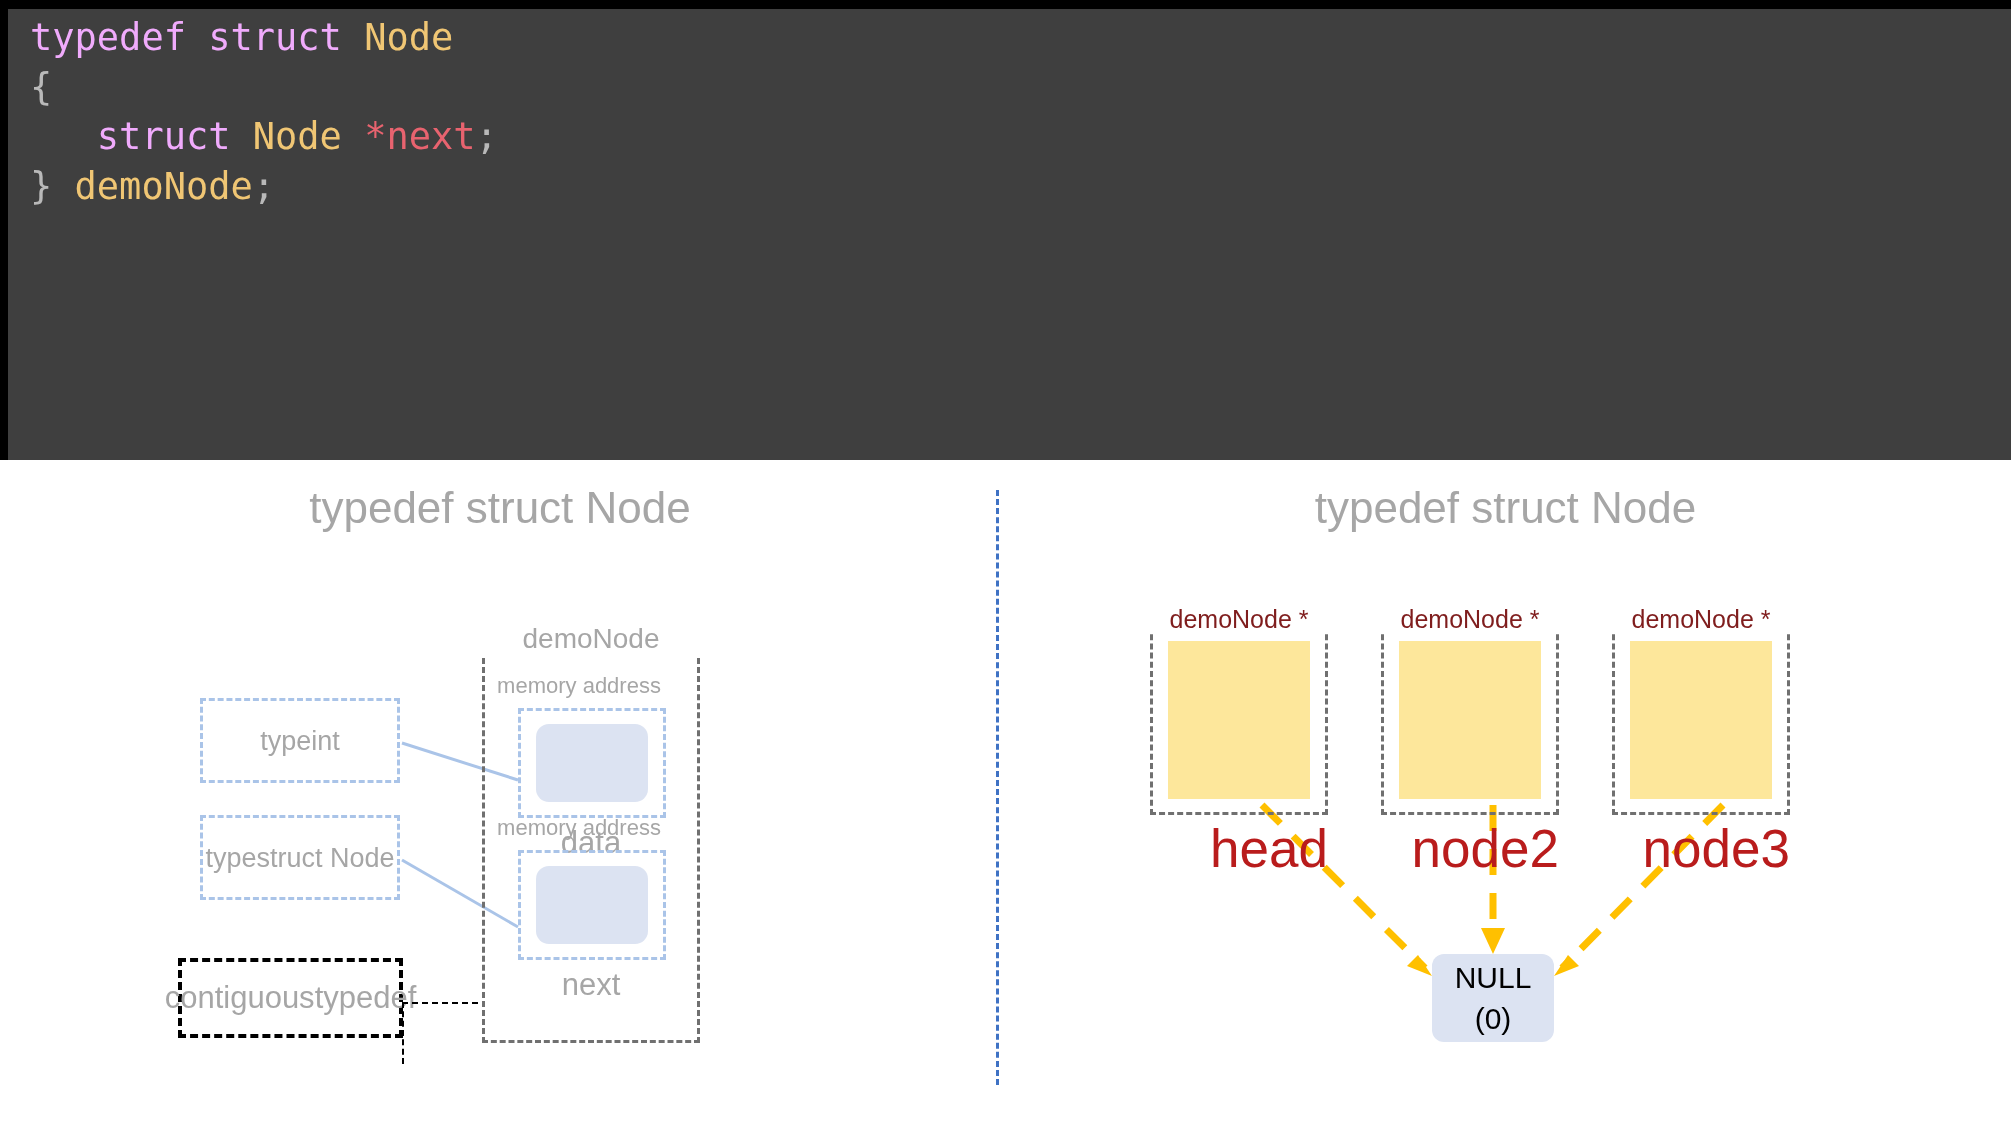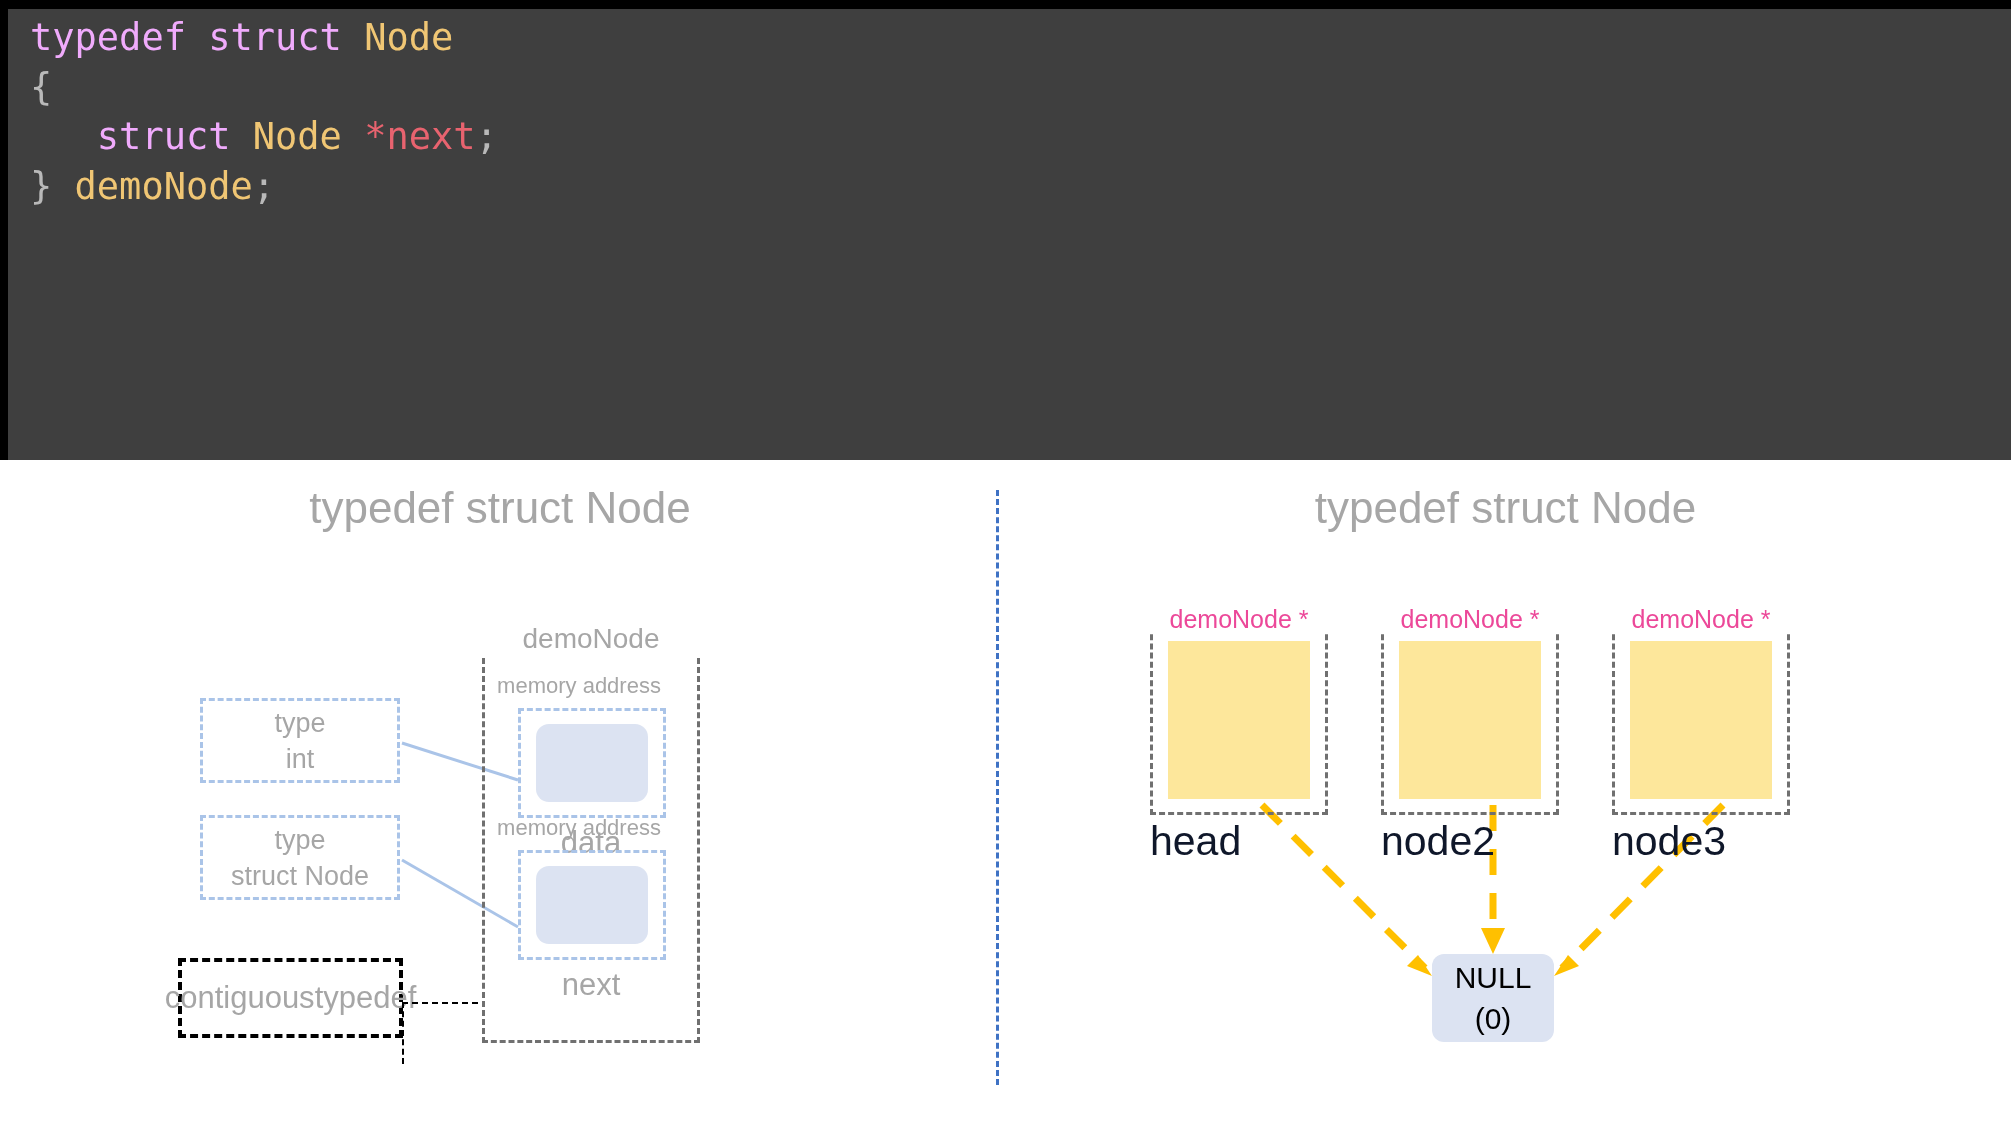--- a/index.html
+++ b/index.html
@@ -61,21 +61,21 @@
     border-left:3px dashed #3f72c4;
   }
 
   
   .type-box{
     position:absolute;
     border:3px dashed #aac4e8;
     box-sizing:border-box;
     color:#a6a6a6;
     font-size:27px;
-    display:flex;flex-direction:column;
+    display:flex;flex-direction:row;
     align-items:center;justify-content:center;
     line-height:36px;
     background:transparent;
   }
   .tb1{left:200px;top:238px;width:200px;height:85px;}
   .tb2{left:200px;top:355px;width:200px;height:85px;}
 
   #contig-box{
     position:absolute;left:178px;top:498px;width:225px;height:80px;
     border:4px dashed #000000;
@@ -120,29 +120,29 @@
   }
 
   
   .ptr-group{position:absolute;top:165px;width:178px;height:190px;}
   .ptr-dash{
     position:absolute;left:0;top:0;width:100%;height:100%;
     border:3px dashed #707070;box-sizing:border-box;
   }
   .ptr-type-label{
     position:absolute;left:0;top:-20px;width:100%;text-align:center;
-    color:#ec4899;font-size:25px;background:#fff;
+    color:#7f1d1d;font-size:25px;background:#fff;
   }
   .ptr-fill{
     position:absolute;left:18px;top:16px;width:142px;height:158px;
     background:#fde79b;
   }
   .ptr-name{
-    position:absolute;top:358px;width:178px;text-align:left;
-    color:#0f172a;font-size:41px;
+    position:absolute;top:358px;width:178px;text-align:right;
+    color:#b91c1c;font-size:53px;
   }
 
   #null-box{
     position:absolute;left:1432px;top:494px;width:122px;height:88px;
     background:#dce3f2;border-radius:12px;
     display:flex;flex-direction:column;align-items:center;justify-content:center;
     color:#000;font-size:30px;line-height:41px;
   }
 
   #svg-overlay{position:absolute;left:0;top:0;width:2011px;height:683px;pointer-events:none;}

